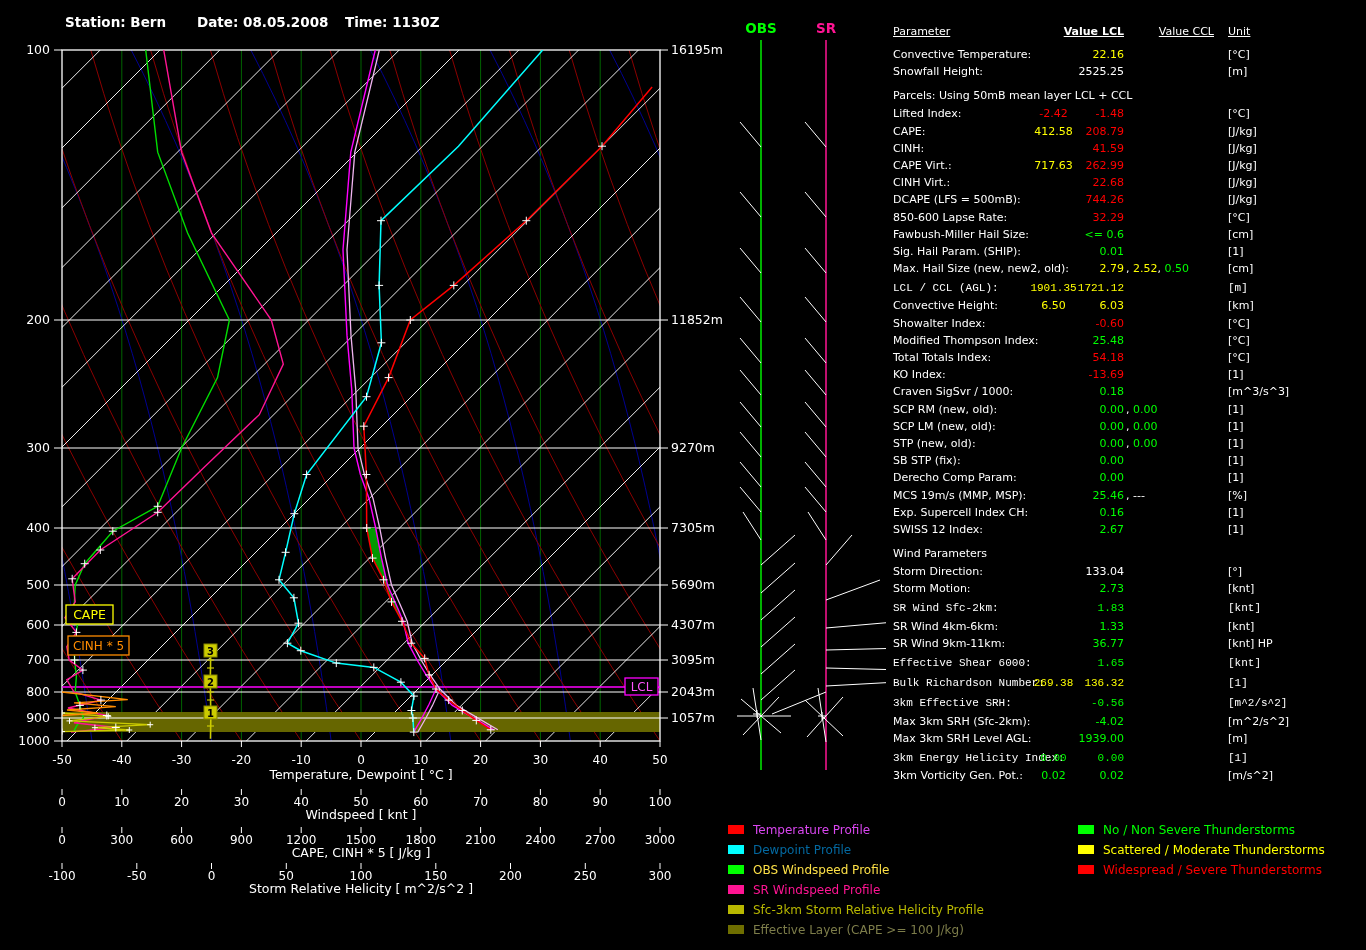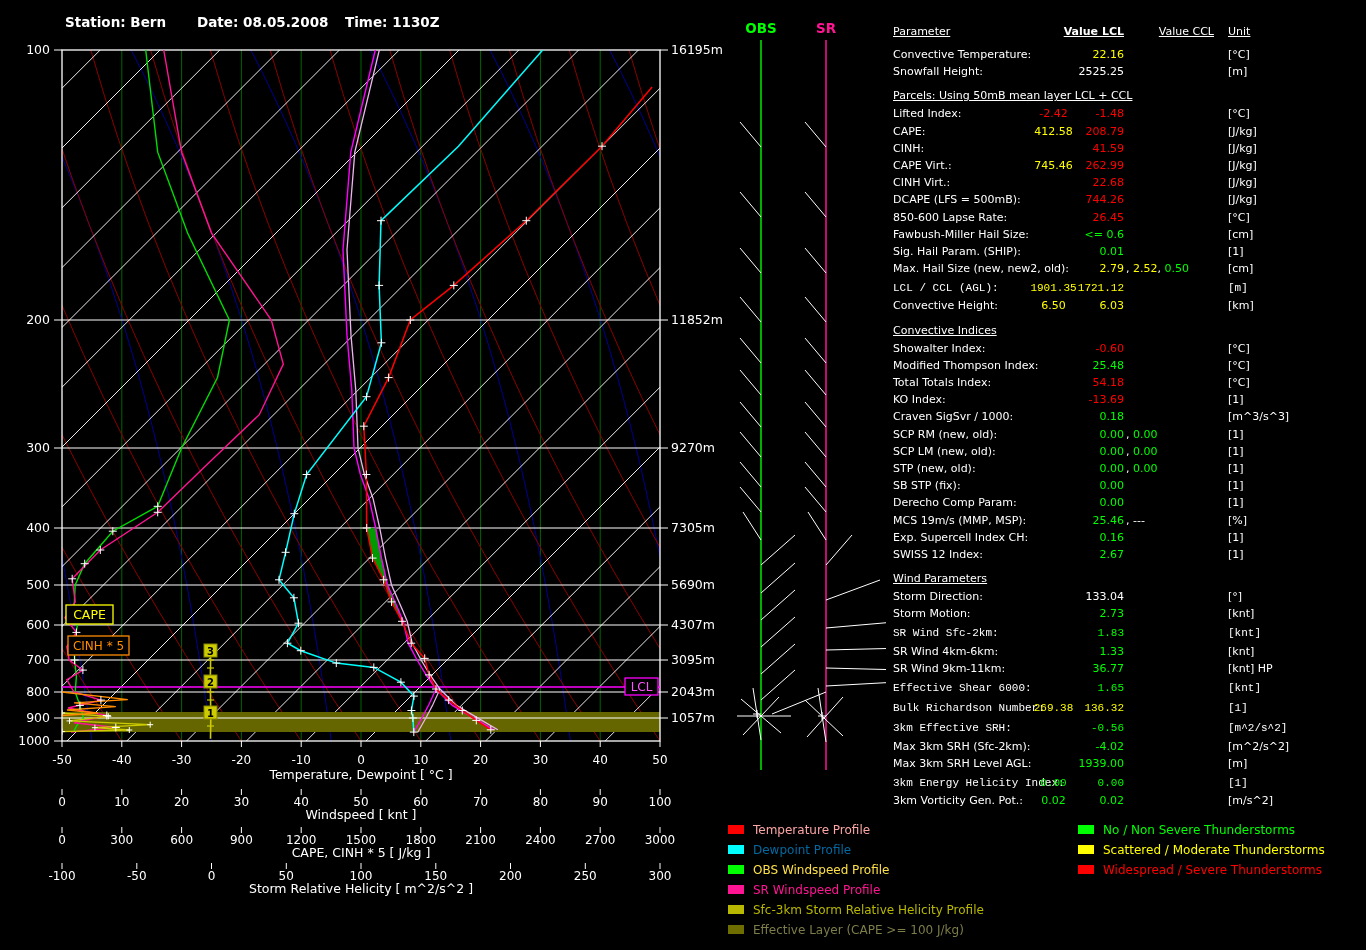--- a/index.html
+++ b/index.html
@@ -10,21 +10,21 @@
   #hdr .st{left:65px;} #hdr .dt{left:197px;} #hdr .tm{left:345px;}
   #skewt{position:absolute;left:0;top:0;}
   
   #ptable{position:absolute;left:893px;top:22px;width:470px;font-size:11px;line-height:1;}
   #ptable .thead{position:relative;height:20px;}
   #ptable .thead span{position:absolute;top:4px;text-decoration:underline;white-space:nowrap;}
   #ptable .h-param{left:0;}
   #ptable .h-lcl{right:239px;font-weight:bold;} #ptable .h-ccl{right:149px;}
   #ptable .h-unit{left:335px;}
   .sect-title{position:relative;height:18px;margin-top:7px;}
-  .sect-title span{position:absolute;top:3px;text-decoration:underline;white-space:nowrap;}
+  .sect-title span{position:absolute;top:3px;white-space:nowrap;}
   .trow{position:relative;height:17.2px;}
   .trow.gap{margin-top:3px;font-family:Liberation Mono, monospace;}
   .trow .lab{position:absolute;left:0;top:3px;white-space:nowrap;}
   .trow .lclbox{position:absolute;left:0;width:231px;top:3px;text-align:right;white-space:nowrap;}
   .trow .extrabox{position:absolute;left:233px;top:3px;white-space:nowrap;}
   .trow .cclbox{position:absolute;left:0;width:321px;top:3px;text-align:center;white-space:nowrap;}
   .trow .unitbox{position:absolute;left:335px;top:3px;white-space:nowrap;}
   .c-red{color:#ff0000;} .c-yellow{color:#ffff00;} .c-green{color:#00ff00;} .c-white{color:#ffffff;}
   
   .legend{position:absolute;font-size:12px;}
@@ -523,37 +523,37 @@
           <span class="lclbox"><span class="c-red">208.79</span></span>
           <span class="unitbox">[J/kg]</span>
         </div>
         <div class="trow">
           <span class="lab">CINH:</span>
           <span class="lclbox"><span class="c-red">41.59</span></span>
           <span class="unitbox">[J/kg]</span>
         </div>
         <div class="trow">
           <span class="lab">CAPE Virt.:</span>
-          <span class="cclbox"><span class="c-yellow">745.46</span></span>
+          <span class="cclbox"><span class="c-yellow">717.63</span></span>
           <span class="lclbox"><span class="c-red">262.99</span></span>
           <span class="unitbox">[J/kg]</span>
         </div>
         <div class="trow">
           <span class="lab">CINH Virt.:</span>
           <span class="lclbox"><span class="c-red">22.68</span></span>
           <span class="unitbox">[J/kg]</span>
         </div>
         <div class="trow">
           <span class="lab">DCAPE (LFS = 500mB):</span>
           <span class="lclbox"><span class="c-red">744.26</span></span>
           <span class="unitbox">[J/kg]</span>
         </div>
         <div class="trow">
           <span class="lab">850-600 Lapse Rate:</span>
-          <span class="lclbox"><span class="c-red">26.45</span></span>
+          <span class="lclbox"><span class="c-red">32.29</span></span>
           <span class="unitbox">[°C]</span>
         </div>
         <div class="trow">
           <span class="lab">Fawbush-Miller Hail Size:</span>
           <span class="lclbox"><span class="c-green">&lt;= 0.6</span></span>
           <span class="unitbox">[cm]</span>
         </div>
         <div class="trow">
           <span class="lab">Sig. Hail Param. (SHIP):</span>
           <span class="lclbox"><span class="c-green">0.01</span></span>
@@ -570,23 +570,20 @@
           <span class="cclbox"><span class="c-yellow">1901.35</span></span>
           <span class="lclbox"><span class="c-yellow">1721.12</span></span>
           <span class="unitbox">[m]</span>
         </div>
         <div class="trow">
           <span class="lab">Convective Height:</span>
           <span class="cclbox"><span class="c-yellow">6.50</span></span>
           <span class="lclbox"><span class="c-yellow">6.03</span></span>
           <span class="unitbox">[km]</span>
         </div>
-        <div class="sect-title">
-          <span>Convective Indices</span>
-        </div>
         <div class="trow">
           <span class="lab">Showalter Index:</span>
           <span class="lclbox"><span class="c-red">-0.60</span></span>
           <span class="unitbox">[°C]</span>
         </div>
         <div class="trow">
           <span class="lab">Modified Thompson Index:</span>
           <span class="lclbox"><span class="c-green">25.48</span></span>
           <span class="unitbox">[°C]</span>
         </div>
@@ -712,21 +709,21 @@
         <div class="trow">
           <span class="lab">3km Vorticity Gen. Pot.:</span>
           <span class="cclbox"><span class="c-green">0.02</span></span>
           <span class="lclbox"><span class="c-green">0.02</span></span>
           <span class="unitbox">[m/s^2]</span>
         </div>
       </div>
   </div>
 
   <div id="legendL" class="legend">
-      <div class="lrow"><span class="chip" style="background:#ff0000"></span><span class="ltext" style="color:#fca5a5">Temperature Profile</span></div>
+      <div class="lrow"><span class="chip" style="background:#ff0000"></span><span class="ltext" style="color:#d946ef">Temperature Profile</span></div>
       <div class="lrow"><span class="chip" style="background:#00ffff"></span><span class="ltext" style="color:#0369a1">Dewpoint Profile</span></div>
       <div class="lrow"><span class="chip" style="background:#00ff00"></span><span class="ltext" style="color:#fde047">OBS Windspeed Profile</span></div>
       <div class="lrow"><span class="chip" style="background:#ff1493"></span><span class="ltext" style="color:#ff1493">SR Windspeed Profile</span></div>
       <div class="lrow"><span class="chip" style="background:#b8b800"></span><span class="ltext" style="color:#b8b800">Sfc-3km Storm Relative Helicity Profile</span></div>
       <div class="lrow"><span class="chip" style="background:#6e6e00"></span><span class="ltext" style="color:#7d7d4a">Effective Layer (CAPE &gt;= 100 J/kg)</span></div>
     </div>
   <div id="legendR" class="legend">
       <div class="lrow"><span class="chip" style="background:#00ff00"></span><span class="ltext" style="color:#00ff00">No / Non Severe Thunderstorms</span></div>
       <div class="lrow"><span class="chip" style="background:#ffff00"></span><span class="ltext" style="color:#ffff00">Scattered / Moderate Thunderstorms</span></div>
       <div class="lrow"><span class="chip" style="background:#ff0000"></span><span class="ltext" style="color:#ff0000">Widespread / Severe Thunderstorms</span></div>

